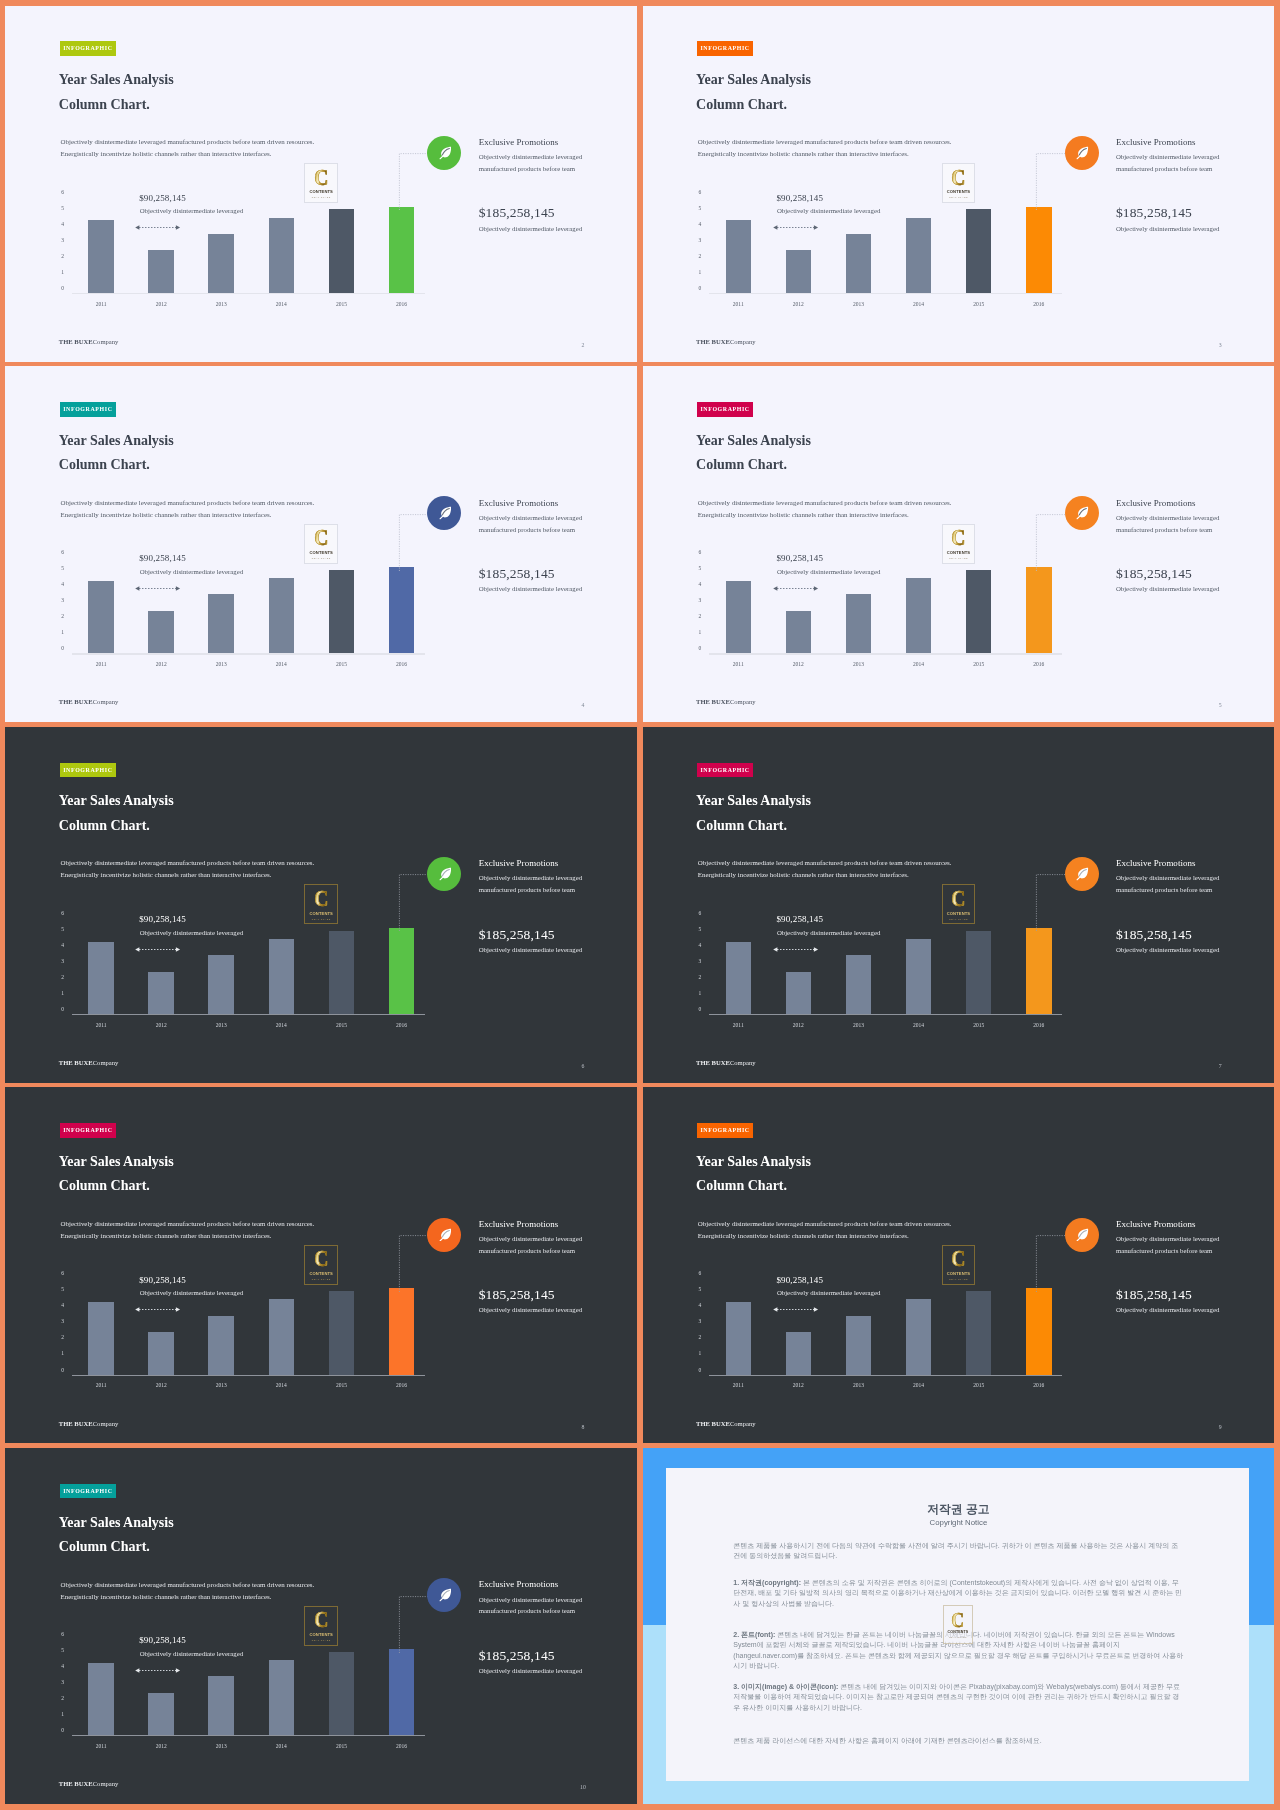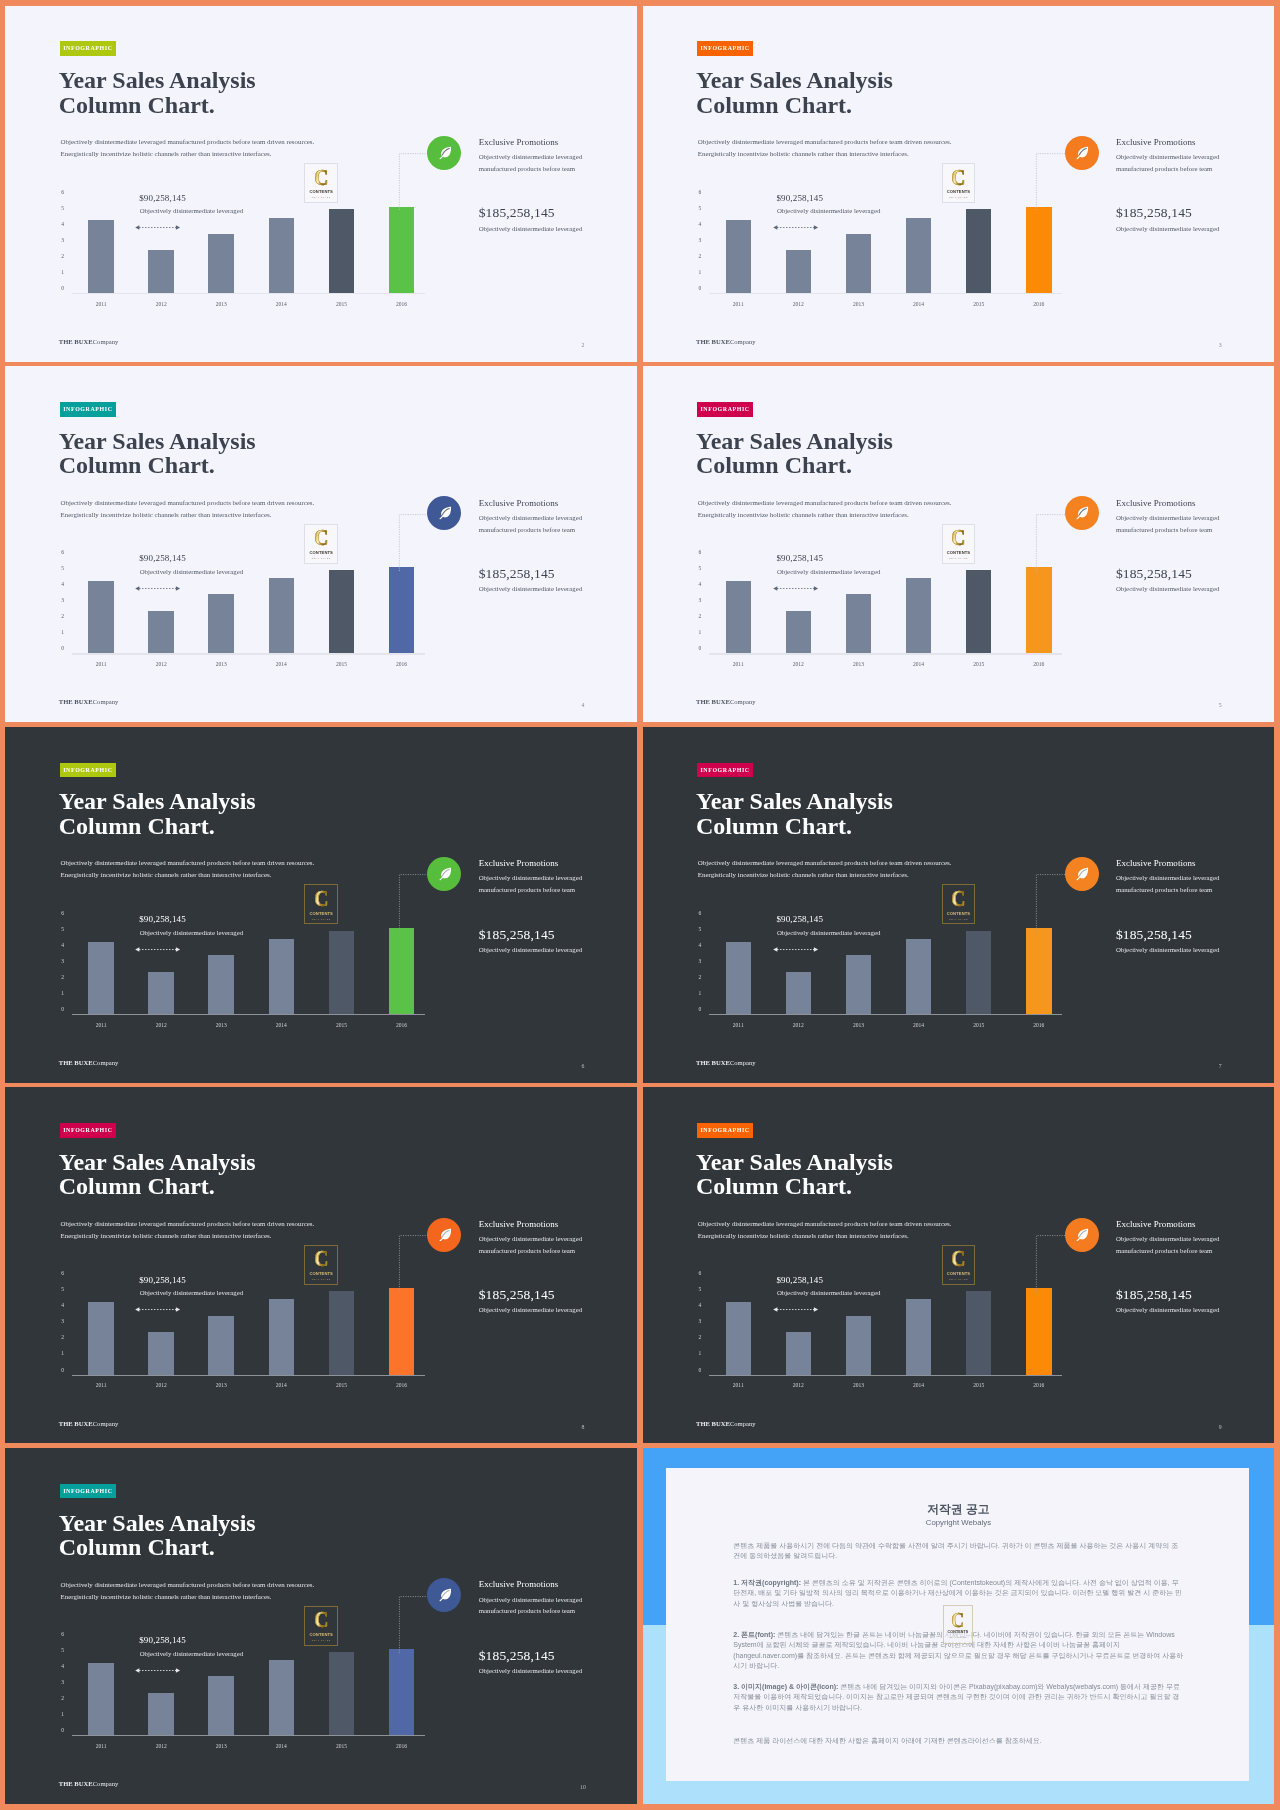--- a/index.html
+++ b/index.html
@@ -15,21 +15,21 @@
   .slide{position:relative;overflow:hidden;background:#f4f4fd;color:#3f4652;}
   .slide.dark{background:#31363a;color:#ffffff;}
 
   
   .badge{position:absolute;left:54.2px;top:35.8px;height:14.7px;line-height:14.7px;
          width:56.5px;text-align:center;box-sizing:border-box;
          font-family:"Liberation Serif",serif;font-weight:700;
          font-size:5.9px;letter-spacing:.62px;color:#ffffff;white-space:nowrap;}
 
   
-  .title{position:absolute;left:53.4px;top:62.5px;font-size:24px;font-weight:700;
+  .title{position:absolute;left:53.4px;top:62.5px;font-size:14px;font-weight:700;
          line-height:24.5px;letter-spacing:0px;color:#3c434f;}
   .slide.dark .title{color:#ffffff;}
   .title span{display:block;}
 
   
   .lead{position:absolute;left:55.2px;top:130.5px;font-size:6.91px;line-height:12px;
         color:#515965;letter-spacing:0px;white-space:nowrap;}
   .slide.dark .lead{color:#e4e6ea;}
 
   
@@ -894,21 +894,21 @@
       <div class="small">Objectively disintermediate leveraged</div>
     </div>
 
     <div class="foot"><b>THE BUXE</b><span>Company</span></div>
     <div class="pagenum">10</div>
   </div>
 <div class="cslide">
       <div class="cs-lower"></div>
       <div class="cs-paper"></div>
       <div class="cs-title">저작권 공고</div>
-      <div class="cs-sub">Copyright Webalys</div>
+      <div class="cs-sub">Copyright Notice</div>
       <div class="cs-body">
         <p style="top: 0px;">콘텐츠 제품을 사용하시기 전에 다음의 약관에 수락함을 사전에 알려 주시기 바랍니다. 귀하가 이 콘텐츠 제품을 사용하는 것은 사용시 계약의 조건에 동의하셨음을 알려드립니다.</p>
         <p style="top: 37px;"><b>1. 저작권(copyright):</b> 본 콘텐츠의 소유 및 저작권은 콘텐츠 히어로의 (Contentstokeout)의 제작사에게 있습니다. 사전 승낙 없이 상업적 이용, 무단전재, 배포 및 기타 일방적 의사의 영리 목적으로 이용하거나 재산상에게 이용하는 것은 금지되어 있습니다. 이러한 모델 행위 발견 시 준하는 민사 및 형사상의 사법을 받습니다.</p>
         <p style="top: 88.6px;"><b>2. 폰트(font):</b> 콘텐츠 내에 담겨있는 한글 폰트는 네이버 나눔글꼴의 서체입니다. 네이버에 저작권이 있습니다. 한글 외의 모든 폰트는 Windows System에 포함된 서체와 글꼴로 제작되었습니다. 네이버 나눔글꼴 라이선스에 대한 자세한 사항은 네이버 나눔글꼴 홈페이지(hangeul.naver.com)를 참조하세요. 폰트는 콘텐츠와 함께 제공되지 않으므로 필요할 경우 해당 폰트를 구입하시거나 무료폰트로 변경하여 사용하시기 바랍니다.</p>
         <p style="top: 140.9px;"><b>3. 이미지(image) &amp; 아이콘(icon):</b> 콘텐츠 내에 담겨있는 이미지와 아이콘은 Pixabay(pixabay.com)와 Webalys(webalys.com) 등에서 제공한 무료 저작물을 이용하여 제작되었습니다. 이미지는 참고로만 제공되며 콘텐츠의 구현한 것이며 이에 관한 권리는 귀하가 반드시 확인하시고 필요할 경우 유사한 이미지를 사용하시기 바랍니다.</p>
         <p style="top: 195px;">콘텐츠 제품 라이선스에 대한 자세한 사항은 홈페이지 아래에 기재한 콘텐츠라이선스를 참조하세요.</p>
       </div>
       <div class="cs-logo">
   <div class="logo-inner small">
     <div class="logo-c">C</div>

